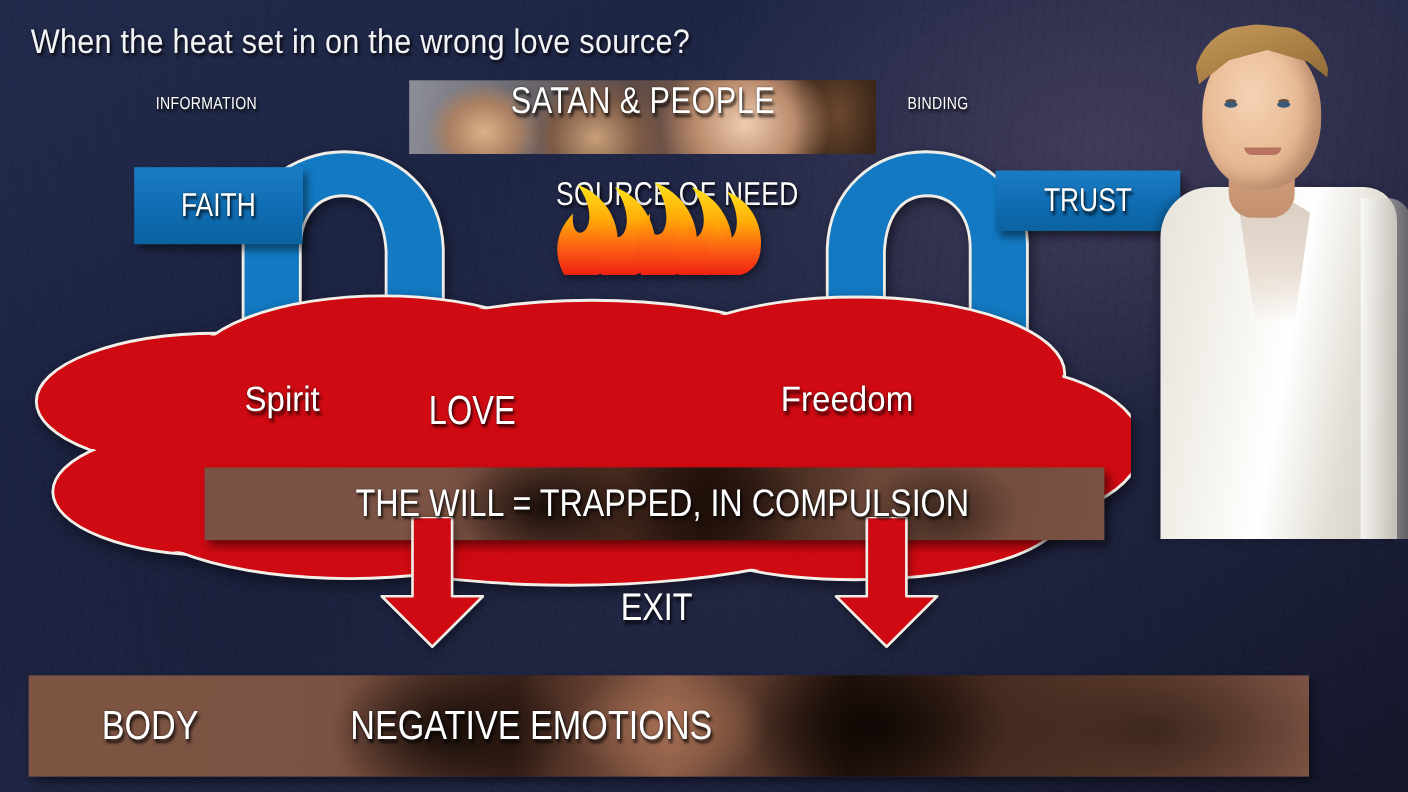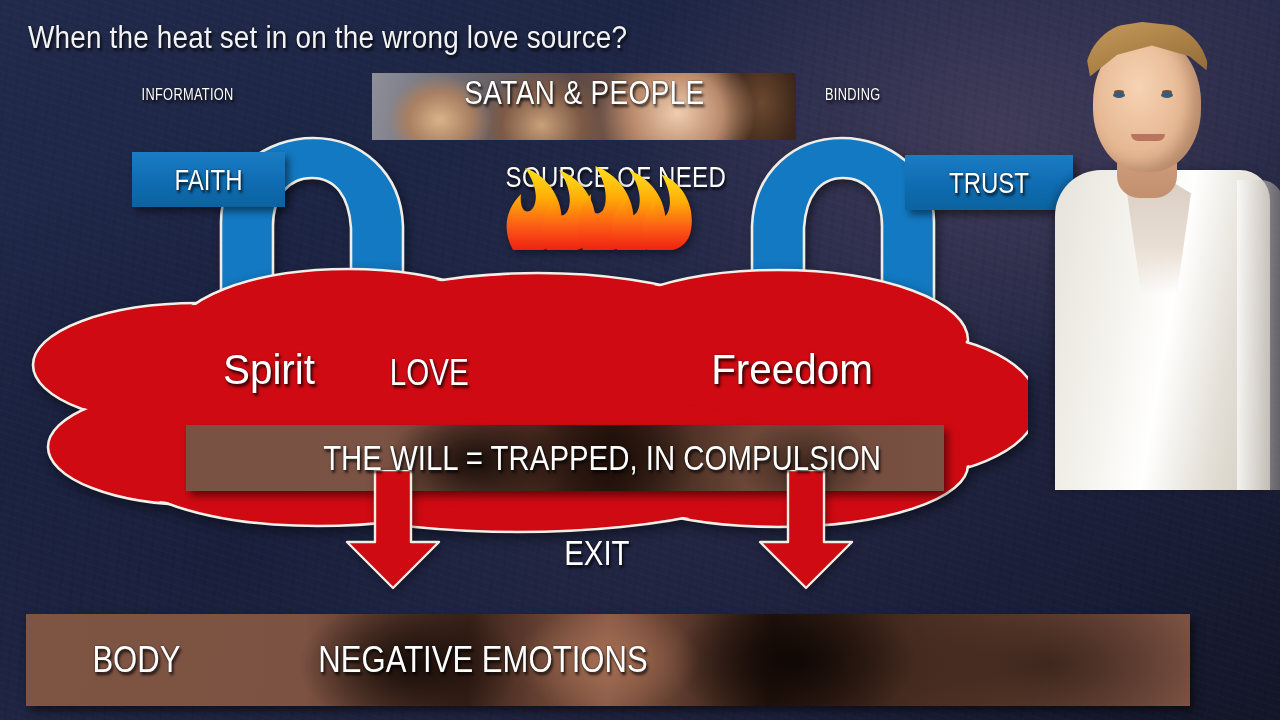--- a/index.html
+++ b/index.html
@@ -56,21 +56,21 @@
   }
   .bluebox span{font-size:30px;color:#ffffff;}
   .bluebox span i{font-style:normal;display:inline-block;transform:scaleX(.8);}
 
   
   #cloud{position:absolute;left:18px;top:215px;width:1010px;height:320px;}
   #cloud svg{width:100%;height:100%;display:block;filter:drop-shadow(3px 5px 6px rgba(0,0,0,.45));}
 
   
   .cw{position:absolute;color:#fff;white-space:nowrap;}
-  .cw.thin{font-size:43px;font-weight:300;}
+  .cw.thin{font-size:32px;font-weight:300;}
   .cw.thin span{display:inline-block;transform:scaleX(.94);}
   .cw.capital{font-size:37px;}
   .cw.capital span{display:inline-block;transform:scaleX(.8);}
 
   
   #eye{
     position:absolute;left:521px;top:281px;width:155px;height:118px;
     background:#000;box-shadow:2px 3px 5px rgba(0,0,0,.5);overflow:hidden;
   }
   #eye .band{
@@ -113,21 +113,21 @@
   .redarrow svg{display:block;filter:drop-shadow(2px 3px 4px rgba(0,0,0,.4));}
 
   
   .brownbar{
     position:absolute;box-shadow:4px 5px 8px rgba(0,0,0,.5);
     display:flex;align-items:center;overflow:hidden;
   }
   .brownbar .txt{position:relative;color:#fff;white-space:nowrap;z-index:2;}
   .brownbar .txt i{font-style:normal;display:inline-block;transform:scaleX(.84);}
 
-  #willbar{left:186px;top:425px;width:758px;height:66px;
+  #willbar{left:186px;top:425px;width:818px;height:66px;
     background:
       radial-gradient(ellipse 120px 70px at 38% 55%, rgba(20,10,6,.92), rgba(0,0,0,0) 72%),
       radial-gradient(ellipse 120px 80px at 56% 50%, rgba(28,14,8,.9), rgba(0,0,0,0) 74%),
       radial-gradient(ellipse 90px 60px at 82% 60%, rgba(20,10,6,.55), rgba(0,0,0,0) 78%),
       linear-gradient(95deg,#7a5243 0%,#7b5344 26%,#4b2d22 44%,#2a160e 56%,#6b4738 74%,#7a5243 100%);
   }
   #willbar .txt{font-size:35px;margin-left:84px;}
 
   #bottombar{left:26px;top:614px;width:1164px;height:92px;
     background:
@@ -227,21 +227,21 @@
   </div>
 
   <div class="arch" style="left:740px;top:130px;">
     <svg width="200" height="228" viewBox="0 0 200 228">
       <g transform="translate(200,0) scale(-1,1)">
         <path d="M6 225 L6 92 C6 40 52 8 98 8 C146 8 186 42 188 96 L188 170 L200 170 L162 224 L124 170 L136 170 L136 98 C134 66 120 48 97 48 C74 48 58 66 58 96 L58 225 Z" fill="#1279c2" stroke="#f0ede7" stroke-width="2.6" stroke-linejoin="round"></path>
       </g>
     </svg>
   </div>
 
-  <div class="bluebox" style="left:132px;top:152px;width:153px;height:55px;">
+  <div class="bluebox" style="left:122px;top:152px;width:153px;height:70px;">
     <span class="tshadow"><i>FAITH</i></span>
   </div>
 
   <div class="bluebox" style="left:905px;top:155px;width:168px;height:55px;">
     <span class="tshadow"><i>TRUST</i></span>
   </div>
 
   <div id="cloud">
     <svg viewBox="0 0 1010 320" preserveAspectRatio="none">
       <g>

